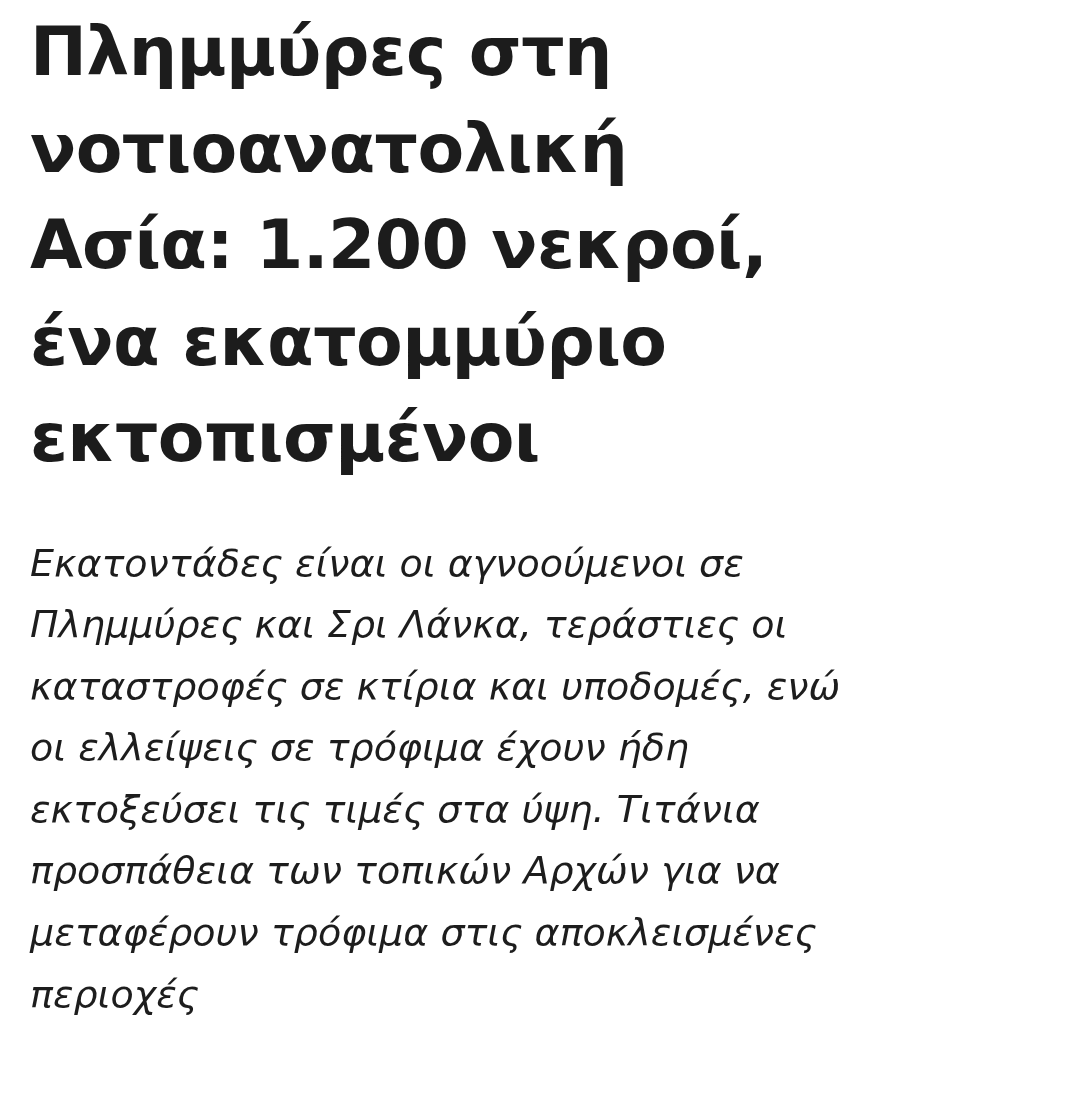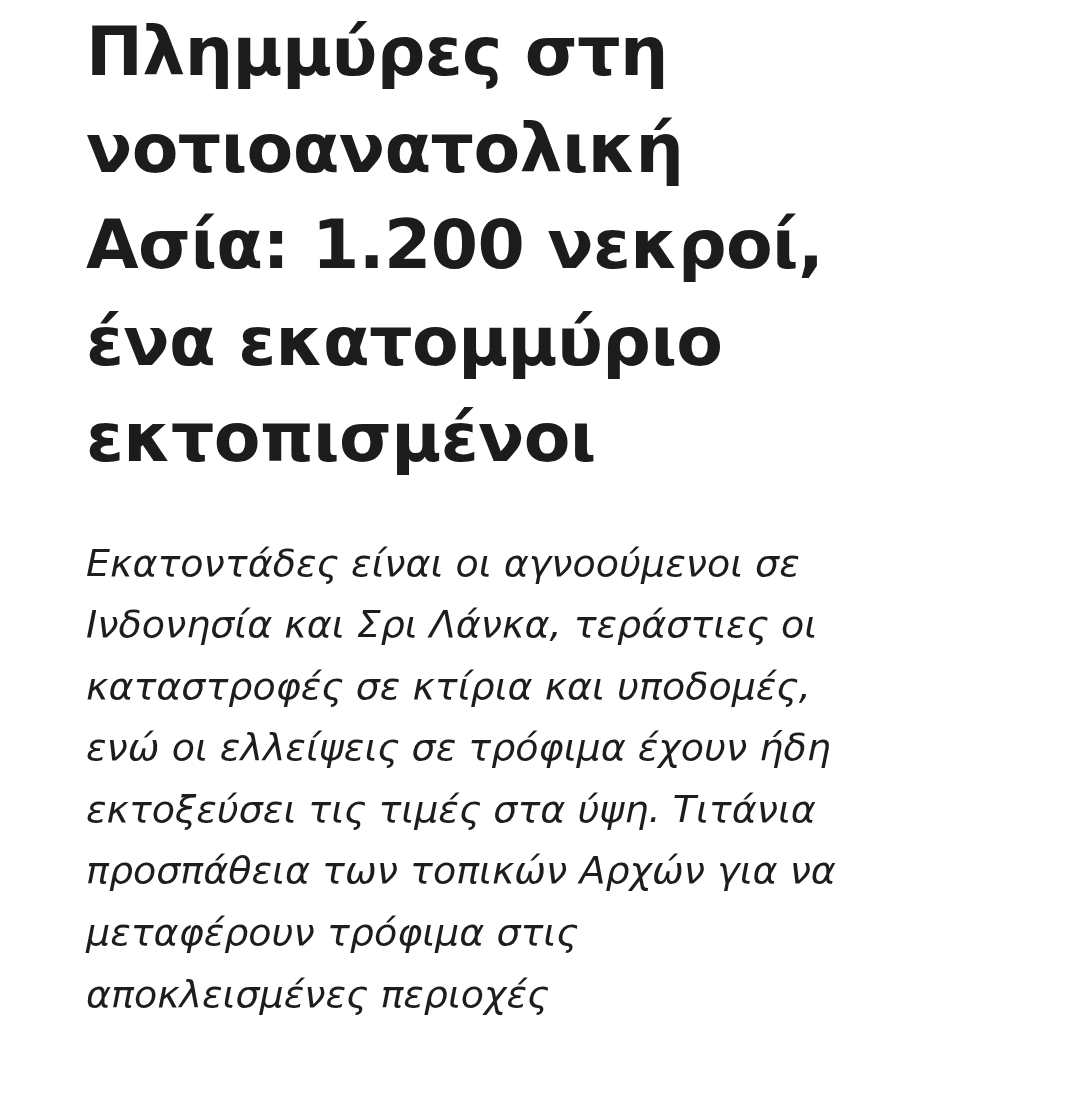--- a/index.html
+++ b/index.html
@@ -10,21 +10,21 @@
   body {
     width: 1080px;
     height: 1094px;
     overflow: hidden;
     font-family: "Liberation Sans", sans-serif;
     -webkit-font-smoothing: antialiased;
   }
   .article {
     box-sizing: border-box;
     width: 908px;
-    padding: 0 58px 0 86px;
+    padding: 0 58px 0 30px;
   }
   .headline {
     margin: 0;
     padding-top: 4px;
     font-family: "DejaVu Sans", sans-serif;
     font-weight: bold;
     font-size: 68px;
     line-height: 1.42;
     letter-spacing: -0.6px;
     color: #1c1c1c;
@@ -40,14 +40,14 @@
     line-height: 1.62;
     color: #1d1d1d;
     max-width: 960px;
   }
 </style>
 </head>
 <body>
 
 <div class="article">
   <h1 class="headline">Πλημμύρες στη νοτιοανατολική Ασία: 1.200 νεκροί, ένα εκατομμύριο εκτοπισμένοι</h1>
-  <p class="standfirst">Εκατοντάδες είναι οι αγνοούμενοι σε Ινδονησία και Σρι Λάνκα, τεράστιες οι καταστροφές σε κτίρια και υποδομές, ενώ οι ελλείψεις σε τρόφιμα έχουν ήδη εκτοξεύσει τις τιμές στα ύψη. Τιτάνια προσπάθεια των τοπικών Αρχών για να μεταφέρουν τρόφιμα στις αποκλεισμένες περιοχές</p>
+  <p class="standfirst">Εκατοντάδες είναι οι αγνοούμενοι σε Πλημμύρες και Σρι Λάνκα, τεράστιες οι καταστροφές σε κτίρια και υποδομές, ενώ οι ελλείψεις σε τρόφιμα έχουν ήδη εκτοξεύσει τις τιμές στα ύψη. Τιτάνια προσπάθεια των τοπικών Αρχών για να μεταφέρουν τρόφιμα στις αποκλεισμένες περιοχές</p>
 </div>
 
 </body></html>

